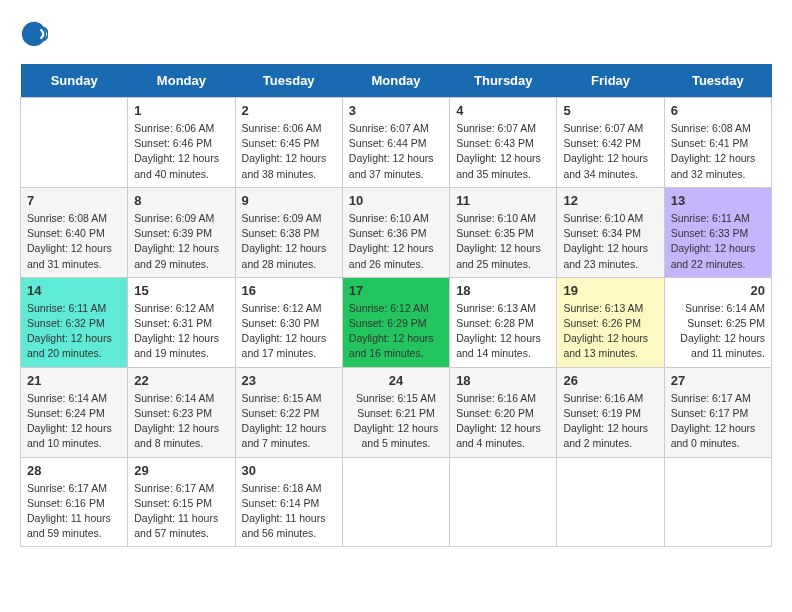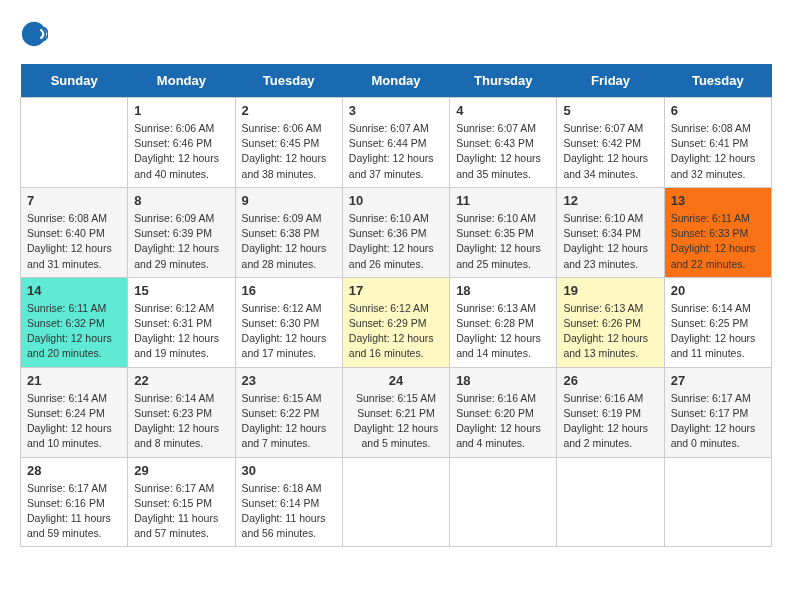--- a/index.html
+++ b/index.html
@@ -198,21 +198,21 @@
 Daylight: 12 hours
 and 25 minutes.</div>
         </td>
         <td style="background: rgb(245, 245, 245);">
           <span class="date-num">12</span>
           <div class="cell-text" style="white-space: pre-line;">Sunrise: 6:10 AM
 Sunset: 6:34 PM
 Daylight: 12 hours
 and 23 minutes.</div>
         </td>
-        <td style="background: #f97316;">
+        <td style="background: #c4b5fd;">
           <span class="date-num">13</span>
           <div class="cell-text" style="white-space: pre-line;">Sunrise: 6:11 AM
 Sunset: 6:33 PM
 Daylight: 12 hours
 and 22 minutes.</div>
         </td>
       </tr>
       <tr>
         <td style="background: #5eead4;">
           <span class="date-num">14</span>
@@ -228,42 +228,42 @@
 Daylight: 12 hours
 and 19 minutes.</div>
         </td>
         <td style="background: rgb(255, 255, 255);">
           <span class="date-num">16</span>
           <div class="cell-text" style="white-space: pre-line;">Sunrise: 6:12 AM
 Sunset: 6:30 PM
 Daylight: 12 hours
 and 17 minutes.</div>
         </td>
-        <td style="background: #fef9c3;">
+        <td style="background: #22c55e;">
           <span class="date-num">17</span>
           <div class="cell-text" style="white-space: pre-line;">Sunrise: 6:12 AM
 Sunset: 6:29 PM
 Daylight: 12 hours
 and 16 minutes.</div>
         </td>
         <td style="background: rgb(255, 255, 255);">
           <span class="date-num">18</span>
           <div class="cell-text" style="white-space: pre-line;">Sunrise: 6:13 AM
 Sunset: 6:28 PM
 Daylight: 12 hours
 and 14 minutes.</div>
         </td>
         <td style="background: #fef9c3;">
           <span class="date-num">19</span>
           <div class="cell-text" style="white-space: pre-line;">Sunrise: 6:13 AM
 Sunset: 6:26 PM
 Daylight: 12 hours
 and 13 minutes.</div>
         </td>
-        <td style="background: rgb(255, 255, 255);">
+        <td style="background: rgb(255, 255, 255); text-align: right;">
           <span class="date-num">20</span>
           <div class="cell-text" style="white-space: pre-line;">Sunrise: 6:14 AM
 Sunset: 6:25 PM
 Daylight: 12 hours
 and 11 minutes.</div>
         </td>
       </tr>
       <tr>
         <td style="background: rgb(245, 245, 245);">
           <span class="date-num">21</span>

